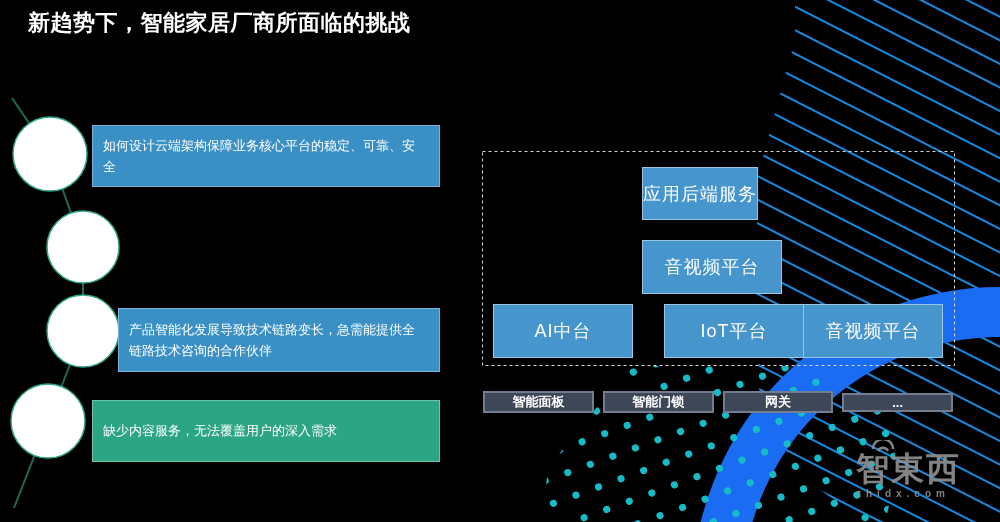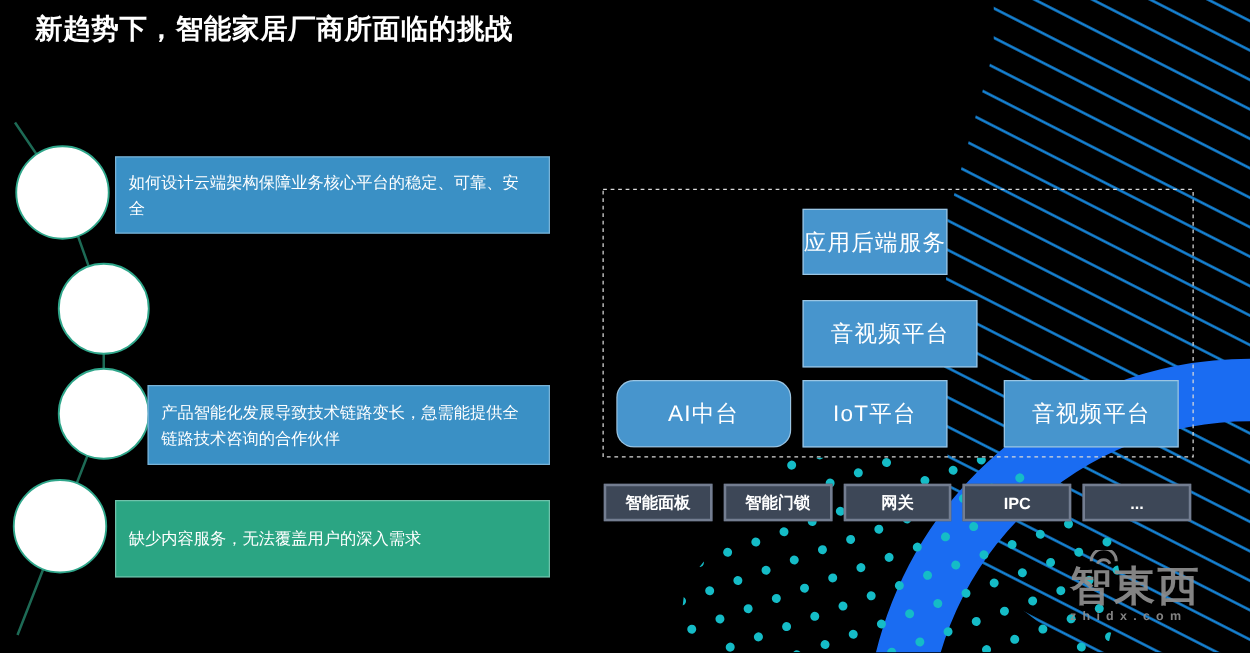--- a/index.html
+++ b/index.html
@@ -17,21 +17,21 @@
          font-size:22px;font-weight:700;letter-spacing:0.5px;white-space:nowrap;}
   .challenge{position:absolute;z-index:3;display:flex;align-items:center;
          box-sizing:border-box;padding:4px 14px 4px 10px;color:var(--text_color);
          font-size:13px;line-height:1.65;border:1px solid rgba(255,255,255,.32);}
   .challenge.blue{background:var(--box_blue);}
   .challenge.green{background:var(--box_green);}
   .diagbox{position:absolute;z-index:3;display:flex;align-items:center;justify-content:center;
          box-sizing:border-box;background:var(--diagram_blue);color:var(--text_color);
          font-size:18px;font-weight:500;border:1px solid rgba(255,255,255,.45);letter-spacing:1px;}
   .devices{position:absolute;left:483px;top:387px;width:470px;height:30px;z-index:3;
-         display:flex;gap:9px;}
+         display:flex;gap:9px;align-items:center;}
   .device{flex:1;display:flex;align-items:center;justify-content:center;box-sizing:border-box;
          background:var(--device_fill);border:2px solid var(--device_border);
          color:var(--text_color);font-size:13px;font-weight:600;white-space:nowrap;}
   .watermark{position:absolute;left:856px;top:440px;z-index:4;color:var(--watermark_gray);
          text-align:left;opacity:.92;}
   .wm-wifi{display:block;margin-left:14px;height:12px;}
   .wm-logo{font-size:33px;font-weight:700;letter-spacing:2px;line-height:1.05;}
   .wm-domain{font-size:10px;font-weight:700;letter-spacing:5px;margin-top:1px;}
 </style>
 </head>
@@ -560,29 +560,28 @@
   </div>
   <div class="challenge blue" style="left:118px;top:308px;width:322px;height:64px;">
     <span>产品智能化发展导致技术链路变长，急需能提供全链路技术咨询的合作伙伴</span>
   </div>
   <div class="challenge green" style="left:92px;top:400px;width:348px;height:62px;">
     <span>缺少内容服务，无法覆盖用户的深入需求</span>
   </div>
 
   <div class="diagbox" style="left:642px;top:167px;width:116px;height:53px;">应用后端服务</div>
   <div class="diagbox" style="left:642px;top:240px;width:140px;height:54px;">音视频平台</div>
-  <div class="diagbox" style="left:493px;top:304px;width:140px;height:54px;border-radius:14px;">AI中台</div>
-  <div class="diagbox" style="left:642px;top:304px;width:116px;height:54px;">IoT平台</div>
+  <div class="diagbox" style="left:493px;top:304px;width:140px;height:54px;">AI中台</div>
+  <div class="diagbox" style="left:664px;top:304px;width:140px;height:54px;">IoT平台</div>
   <div class="diagbox" style="left:803px;top:304px;width:140px;height:54px;">音视频平台</div>
 
   <div class="devices">
     <div class="device">智能面板</div>
     <div class="device">智能门锁</div>
     <div class="device">网关</div>
-    <div class="device">IPC</div>
     <div class="device">...</div>
   </div>
 
   <div class="watermark">
     <svg class="wm-wifi" width="26" height="12" viewBox="0 0 26 12">
       <path d="M3 9 A 10 10 0 0 1 23 9" fill="none" stroke="#8f8f8f" stroke-width="2.4"></path>
       <path d="M8 11 A 5.5 5.5 0 0 1 18 11" fill="none" stroke="#8f8f8f" stroke-width="2.4"></path>
     </svg>
     <div class="wm-logo">智東西</div>
     <div class="wm-domain">zhidx.com</div>

